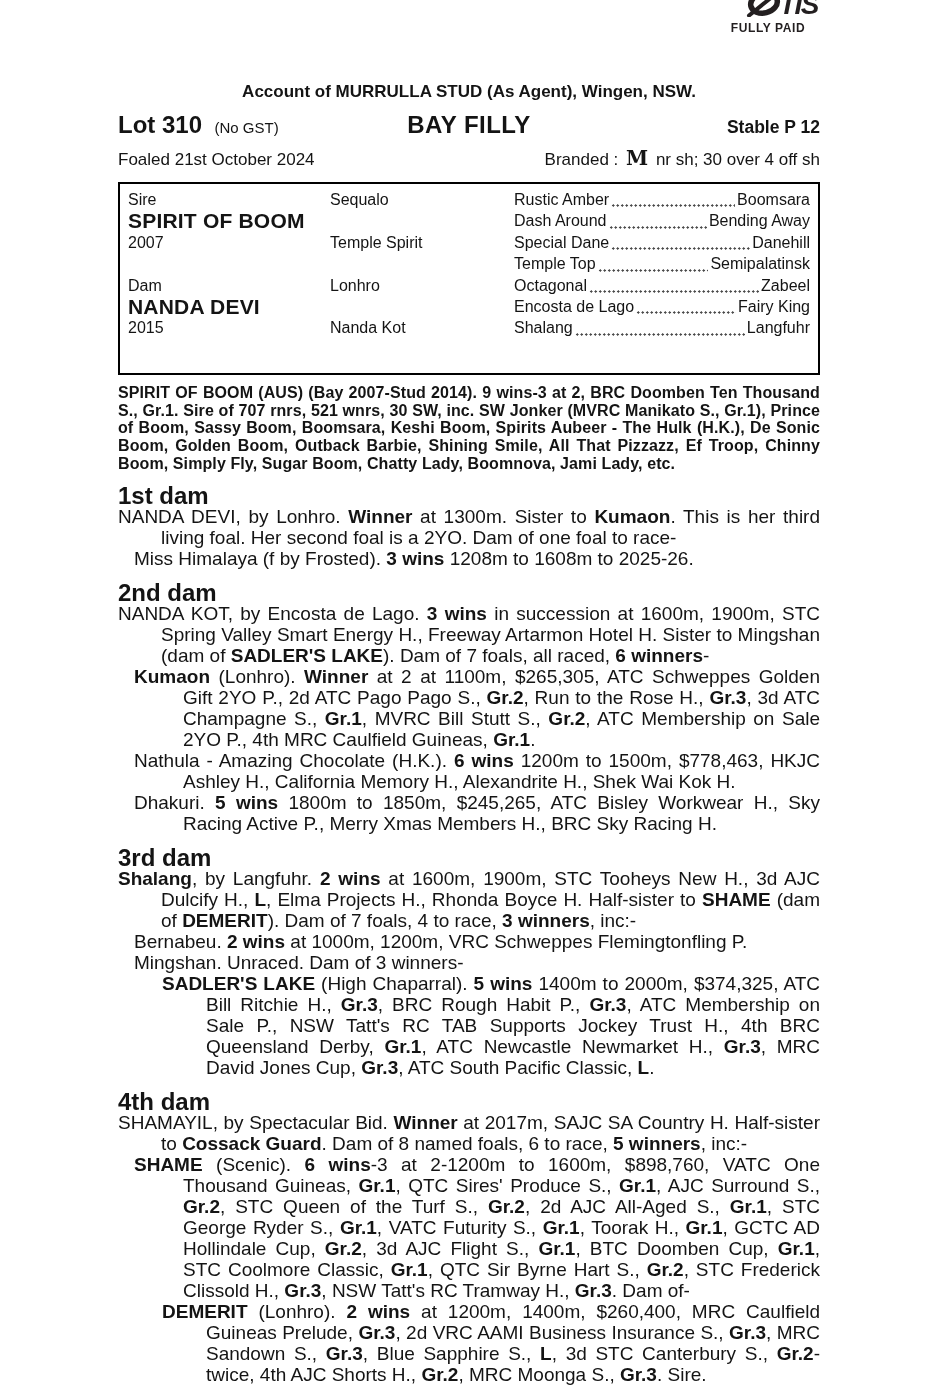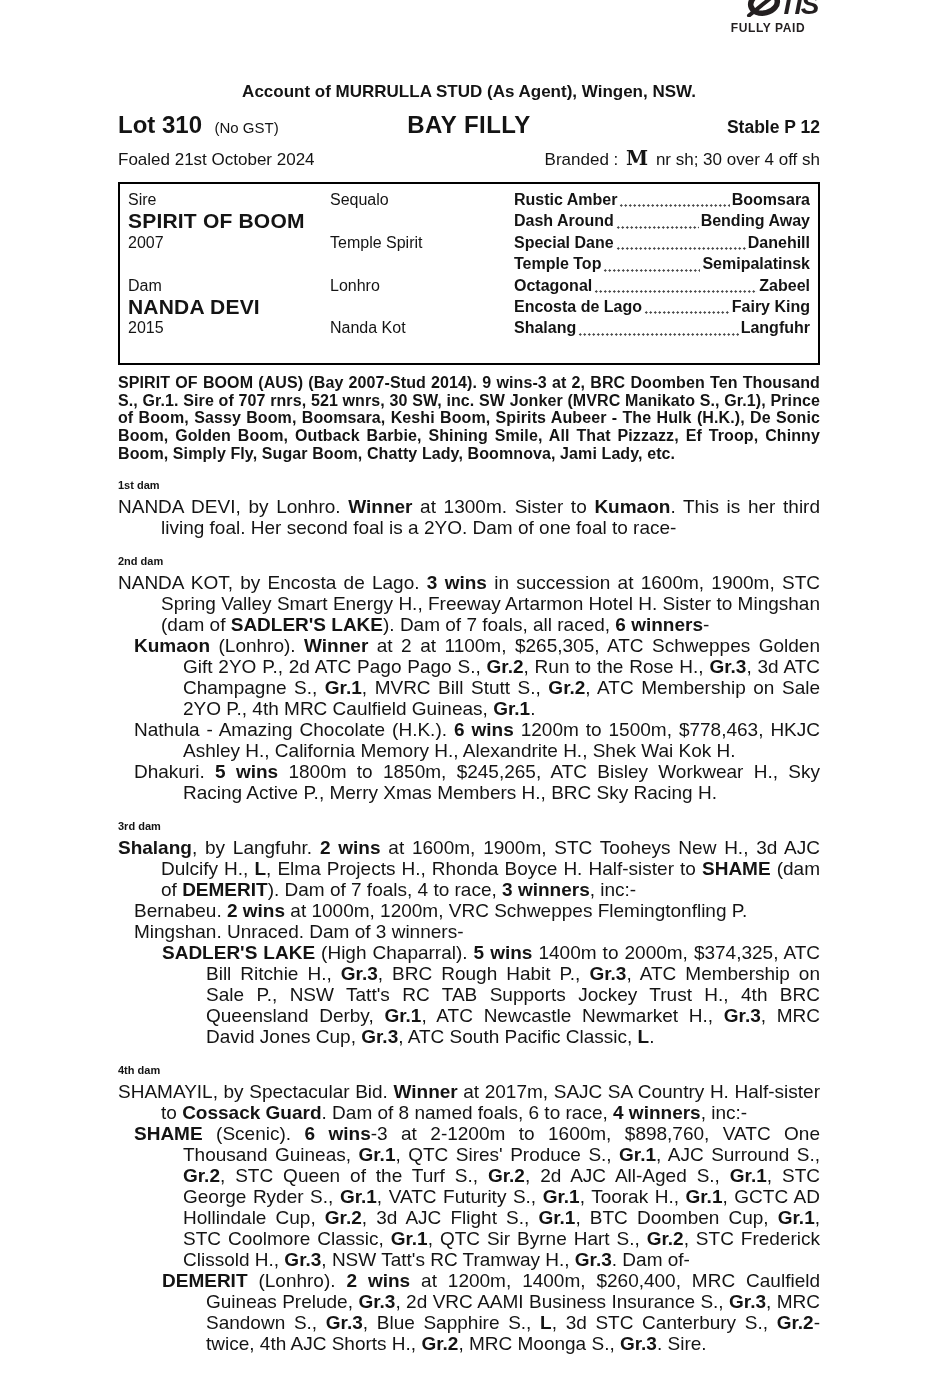--- a/index.html
+++ b/index.html
@@ -34,45 +34,45 @@
   .lot-right { flex:1; text-align:right; font-weight:bold; font-size:17.5px; }
 
   .foal-row { display:flex; justify-content:space-between; align-items:baseline; margin-top:7px; font-size:17px; }
   .brand-mark {
     font-family:"DejaVu Serif", serif; font-weight:bold; font-size:20px;
     display:inline-block; transform:scaleY(1.05); margin:0 3px;
   }
 
   
   .ped-table {
-    margin-top:12px; border:2px solid #000; padding:5px 8px 3px 8px;
+    margin-top:12px; border:2px solid #000; padding:5px 8px 13px 8px;
     display:flex; font-size:16px;
   }
   .ped-col { display:flex; flex-direction:column; }
   .ped-c1 { width:202px; }
   .ped-c2 { width:184px; }
   .ped-c3 { flex:1; }
   .ped-line { height:21.4px; line-height:21.4px; white-space:nowrap; }
   .ped-name { font-weight:bold; font-size:21px; letter-spacing:0.2px; }
-  .gp-row { display:flex; align-items:baseline; height:21.4px; line-height:21.4px;font-weight:bold; }
+  .gp-row { display:flex; align-items:baseline; height:21.4px; line-height:21.4px; }
   .gp-l, .gp-r { white-space:nowrap; }
   .leader {
     flex:1; height:5px; margin:0 2px 2px 2px; align-self:flex-end;
     background-image:radial-gradient(circle, #4a4a4a 1.0px, transparent 1.3px);
     background-size:4.5px 5px; background-repeat:repeat-x; background-position:left bottom;
   }
 
   
   .sire-para {
     margin-top:9px; font-weight:bold; font-size:16px; line-height:17.6px;
     text-align:justify; letter-spacing:0.1px;
   }
 
   
-  .dam-heading { font-weight:bold; font-size:11px; margin-top:13px; line-height:21px; }
+  .dam-heading { font-weight:bold; font-size:24px; margin-top:13px; line-height:21px; }
   .para { font-size:19px; line-height:21px; text-align:justify; }
   .para b { font-weight:bold; }
   .p0 { padding-left:43px; text-indent:-43px; }
   .p1 { padding-left:65px; text-indent:-49px; }
   .p2 { padding-left:88px; text-indent:-44px; }
 </style>
 </head>
 <body>
 
 <div class="page">
@@ -168,29 +168,30 @@
           <span class="gp-r">Langfuhr</span>
         </div>
       </div>
   </div>
 
   <div class="sire-para"><b>SPIRIT OF BOOM (AUS) (Bay 2007-Stud 2014). 9 wins-3 at 2, BRC Doomben Ten Thousand S., Gr.1. Sire of 707 rnrs, 521 wnrs, 30 SW, inc. SW Jonker (MVRC Manikato S., Gr.1), Prince of Boom, Sassy Boom, Boomsara, Keshi Boom, Spirits Aubeer - The Hulk (H.K.), De Sonic Boom, Golden Boom, Outback Barbie, Shining Smile, All That Pizzazz, Ef Troop, Chinny Boom, Simply Fly, Sugar Boom, Chatty Lady, Boomnova, Jami Lady, etc.</b></div>
 
   <div>
       <div class="dam-heading">1st dam</div>
       <div class="para p0">NANDA DEVI, by Lonhro. <b>Winner</b> at 1300m. Sister to <b>Kumaon</b>. This is her third living foal. Her second foal is a 2YO. Dam of one foal to race-</div>
+      <div class="para p1">Miss Himalaya (f by Frosted). <b>3 wins</b> 1208m to 1608m to 2025-26.</div>
       <div class="dam-heading">2nd dam</div>
       <div class="para p0">NANDA KOT, by Encosta de Lago. <b>3 wins</b> in succession at 1600m, 1900m, STC Spring Valley Smart Energy H., Freeway Artarmon Hotel H. Sister to Mingshan (dam of <b>SADLER'S LAKE</b>). Dam of 7 foals, all raced, <b>6 winners</b>-</div>
       <div class="para p1"><b>Kumaon</b> (Lonhro). <b>Winner</b> at 2 at 1100m, $265,305, ATC Schweppes Golden Gift 2YO P., 2d ATC Pago Pago S., <b>Gr.2</b>, Run to the Rose H., <b>Gr.3</b>, 3d ATC Champagne S., <b>Gr.1</b>, MVRC Bill Stutt S., <b>Gr.2</b>, ATC Membership on Sale 2YO P., 4th MRC Caulfield Guineas, <b>Gr.1</b>.</div>
       <div class="para p1">Nathula - Amazing Chocolate (H.K.). <b>6 wins</b> 1200m to 1500m, $778,463, HKJC Ashley H., California Memory H., Alexandrite H., Shek Wai Kok H.</div>
       <div class="para p1">Dhakuri. <b>5 wins</b> 1800m to 1850m, $245,265, ATC Bisley Workwear H., Sky Racing Active P., Merry Xmas Members H., BRC Sky Racing H.</div>
       <div class="dam-heading">3rd dam</div>
       <div class="para p0"><b>Shalang</b>, by Langfuhr. <b>2 wins</b> at 1600m, 1900m, STC Tooheys New H., 3d AJC Dulcify H., <b>L</b>, Elma Projects H., Rhonda Boyce H. Half-sister to <b>SHAME</b> (dam of <b>DEMERIT</b>). Dam of 7 foals, 4 to race, <b>3 winners</b>, inc:-</div>
       <div class="para p1">Bernabeu. <b>2 wins</b> at 1000m, 1200m, VRC Schweppes Flemingtonfling P.</div>
       <div class="para p1">Mingshan. Unraced. Dam of 3 winners-</div>
       <div class="para p2"><b>SADLER'S LAKE</b> (High Chaparral). <b>5 wins</b> 1400m to 2000m, $374,325, ATC Bill Ritchie H., <b>Gr.3</b>, BRC Rough Habit P., <b>Gr.3</b>, ATC Membership on Sale P., NSW Tatt's RC TAB Supports Jockey Trust H., 4th BRC Queensland Derby, <b>Gr.1</b>, ATC Newcastle Newmarket H., <b>Gr.3</b>, MRC David Jones Cup, <b>Gr.3</b>, ATC South Pacific Classic, <b>L</b>.</div>
       <div class="dam-heading">4th dam</div>
-      <div class="para p0">SHAMAYIL, by Spectacular Bid. <b>Winner</b> at 2017m, SAJC SA Country H. Half-sister to <b>Cossack Guard</b>. Dam of 8 named foals, 6 to race, <b>4 winners</b>, inc:-</div>
+      <div class="para p0">SHAMAYIL, by Spectacular Bid. <b>Winner</b> at 2017m, SAJC SA Country H. Half-sister to <b>Cossack Guard</b>. Dam of 8 named foals, 6 to race, <b>5 winners</b>, inc:-</div>
       <div class="para p1"><b>SHAME</b> (Scenic). <b>6 wins</b>-3 at 2-1200m to 1600m, $898,760, VATC One Thousand Guineas, <b>Gr.1</b>, QTC Sires' Produce S., <b>Gr.1</b>, AJC Surround S., <b>Gr.2</b>, STC Queen of the Turf S., <b>Gr.2</b>, 2d AJC All-Aged S., <b>Gr.1</b>, STC George Ryder S., <b>Gr.1</b>, VATC Futurity S., <b>Gr.1</b>, Toorak H., <b>Gr.1</b>, GCTC AD Hollindale Cup, <b>Gr.2</b>, 3d AJC Flight S., <b>Gr.1</b>, BTC Doomben Cup, <b>Gr.1</b>, STC Coolmore Classic, <b>Gr.1</b>, QTC Sir Byrne Hart S., <b>Gr.2</b>, STC Frederick Clissold H., <b>Gr.3</b>, NSW Tatt's RC Tramway H., <b>Gr.3</b>. Dam of-</div>
       <div class="para p2"><b>DEMERIT</b> (Lonhro). <b>2 wins</b> at 1200m, 1400m, $260,400, MRC Caulfield Guineas Prelude, <b>Gr.3</b>, 2d VRC AAMI Business Insurance S., <b>Gr.3</b>, MRC Sandown S., <b>Gr.3</b>, Blue Sapphire S., <b>L</b>, 3d STC Canterbury S., <b>Gr.2</b>-twice, 4th AJC Shorts H., <b>Gr.2</b>, MRC Moonga S., <b>Gr.3</b>. Sire.</div>
     </div>
 
 </div>
 
 </body></html>

